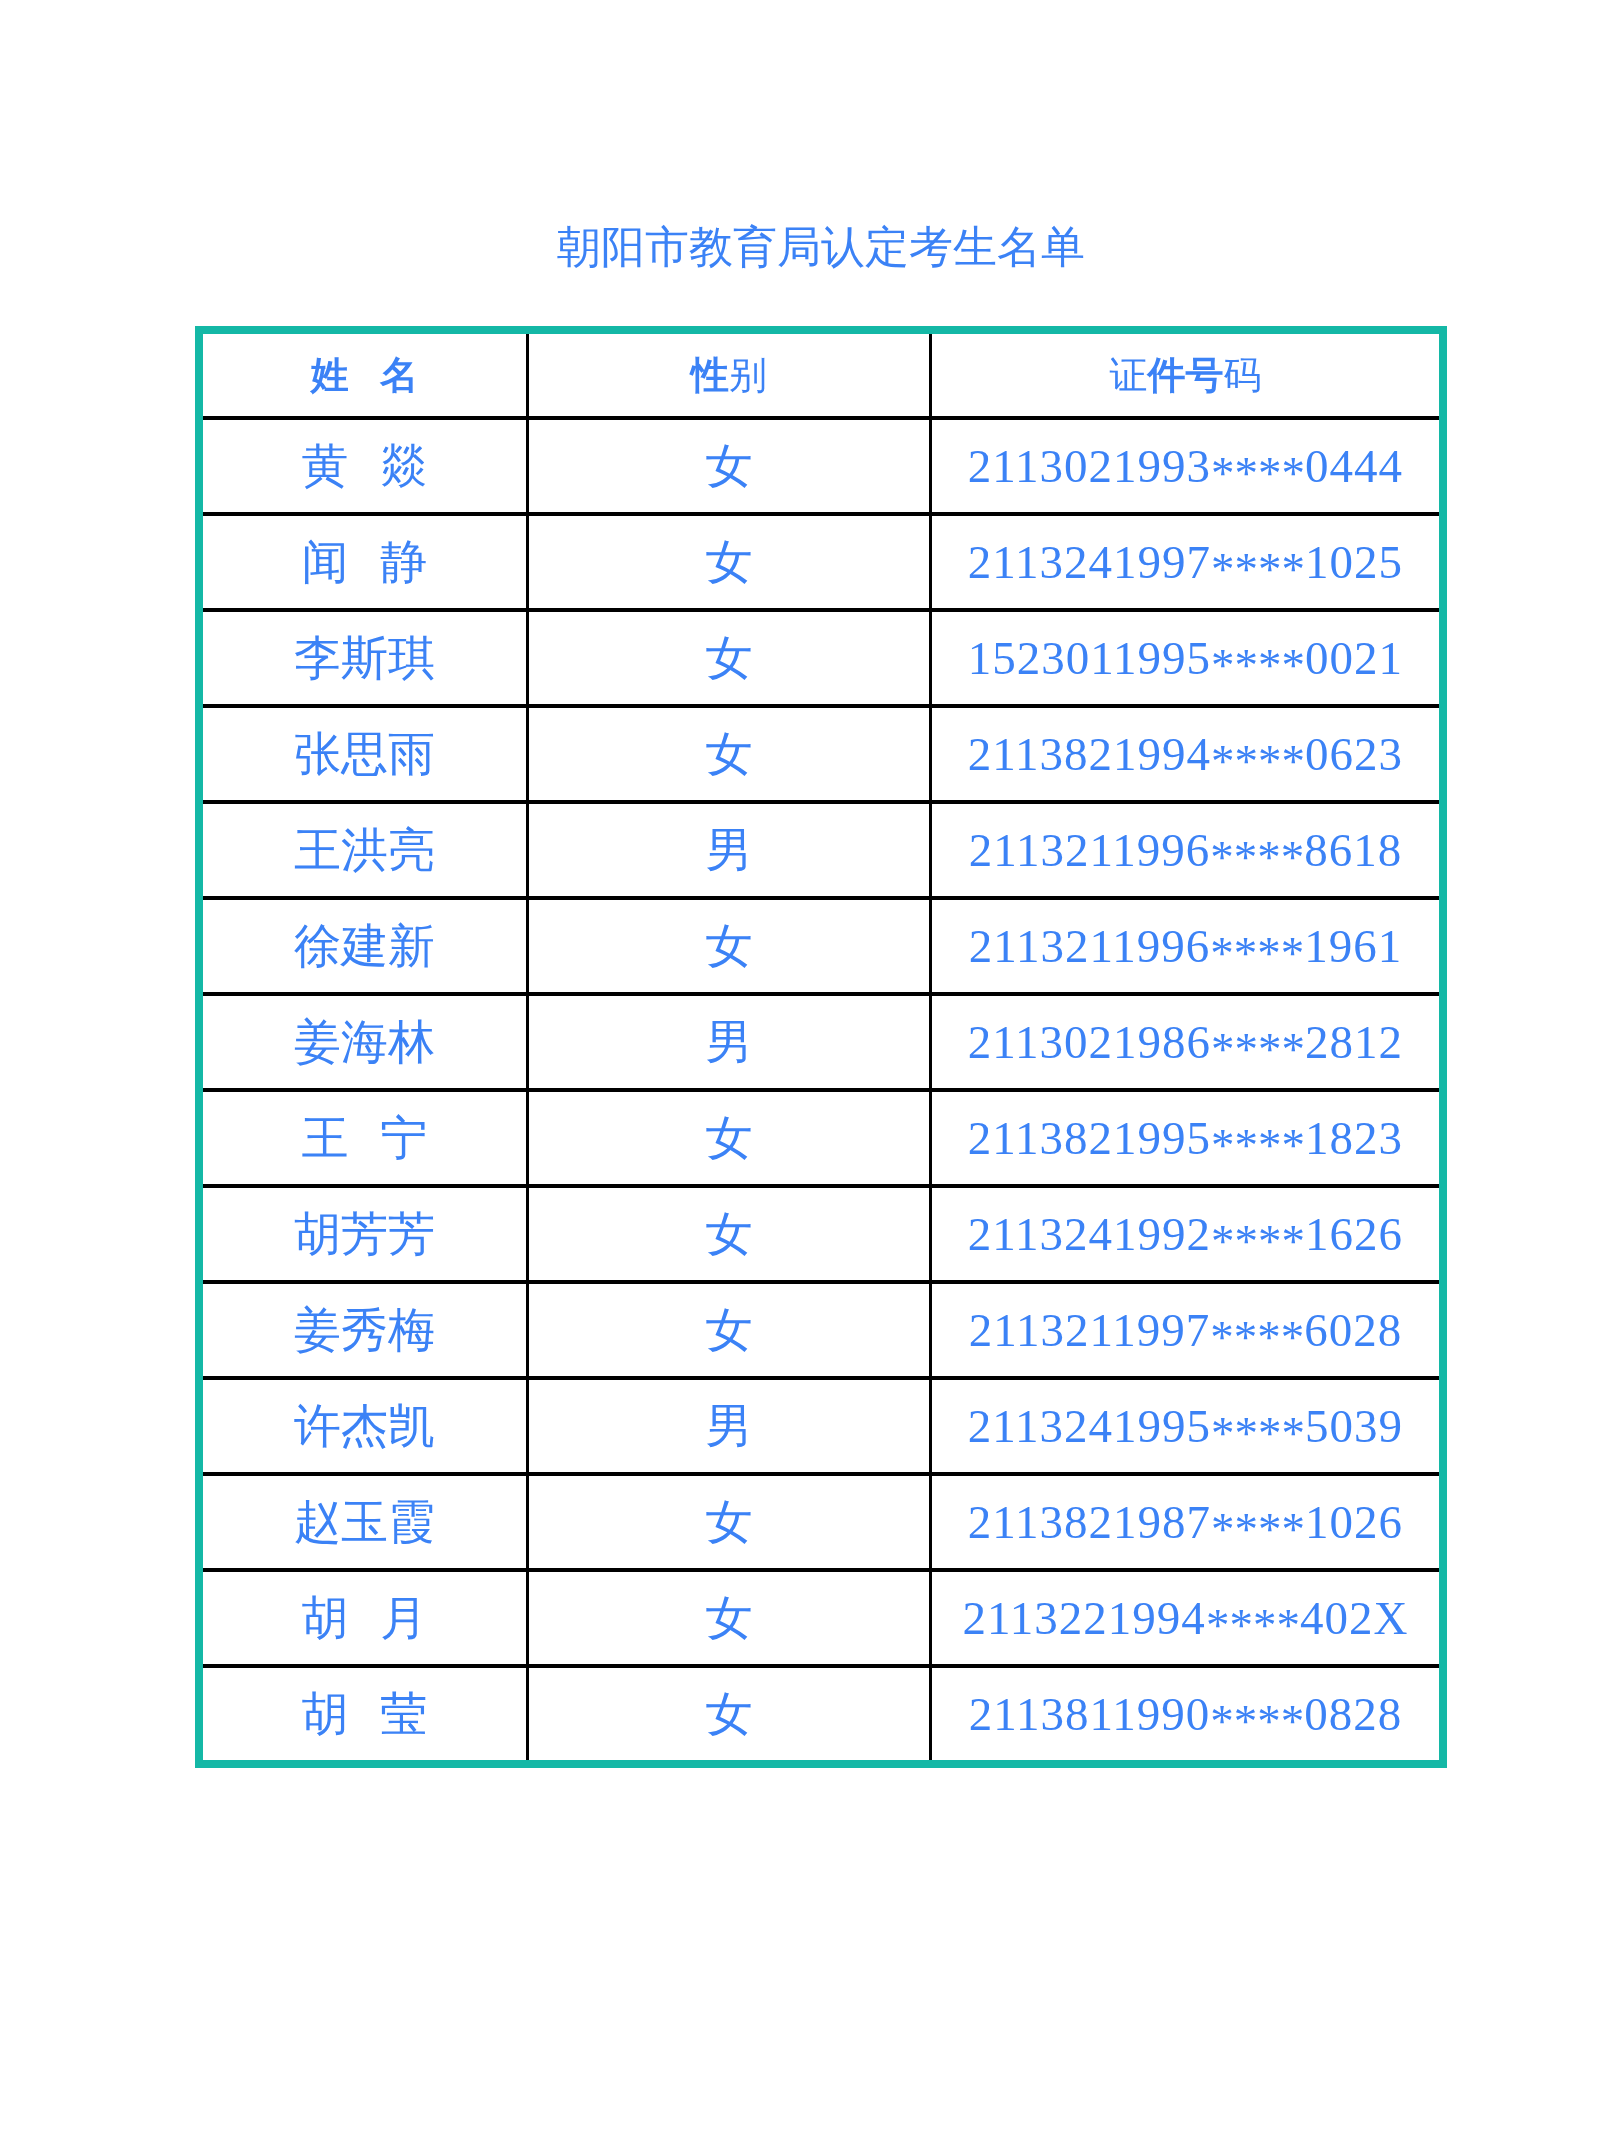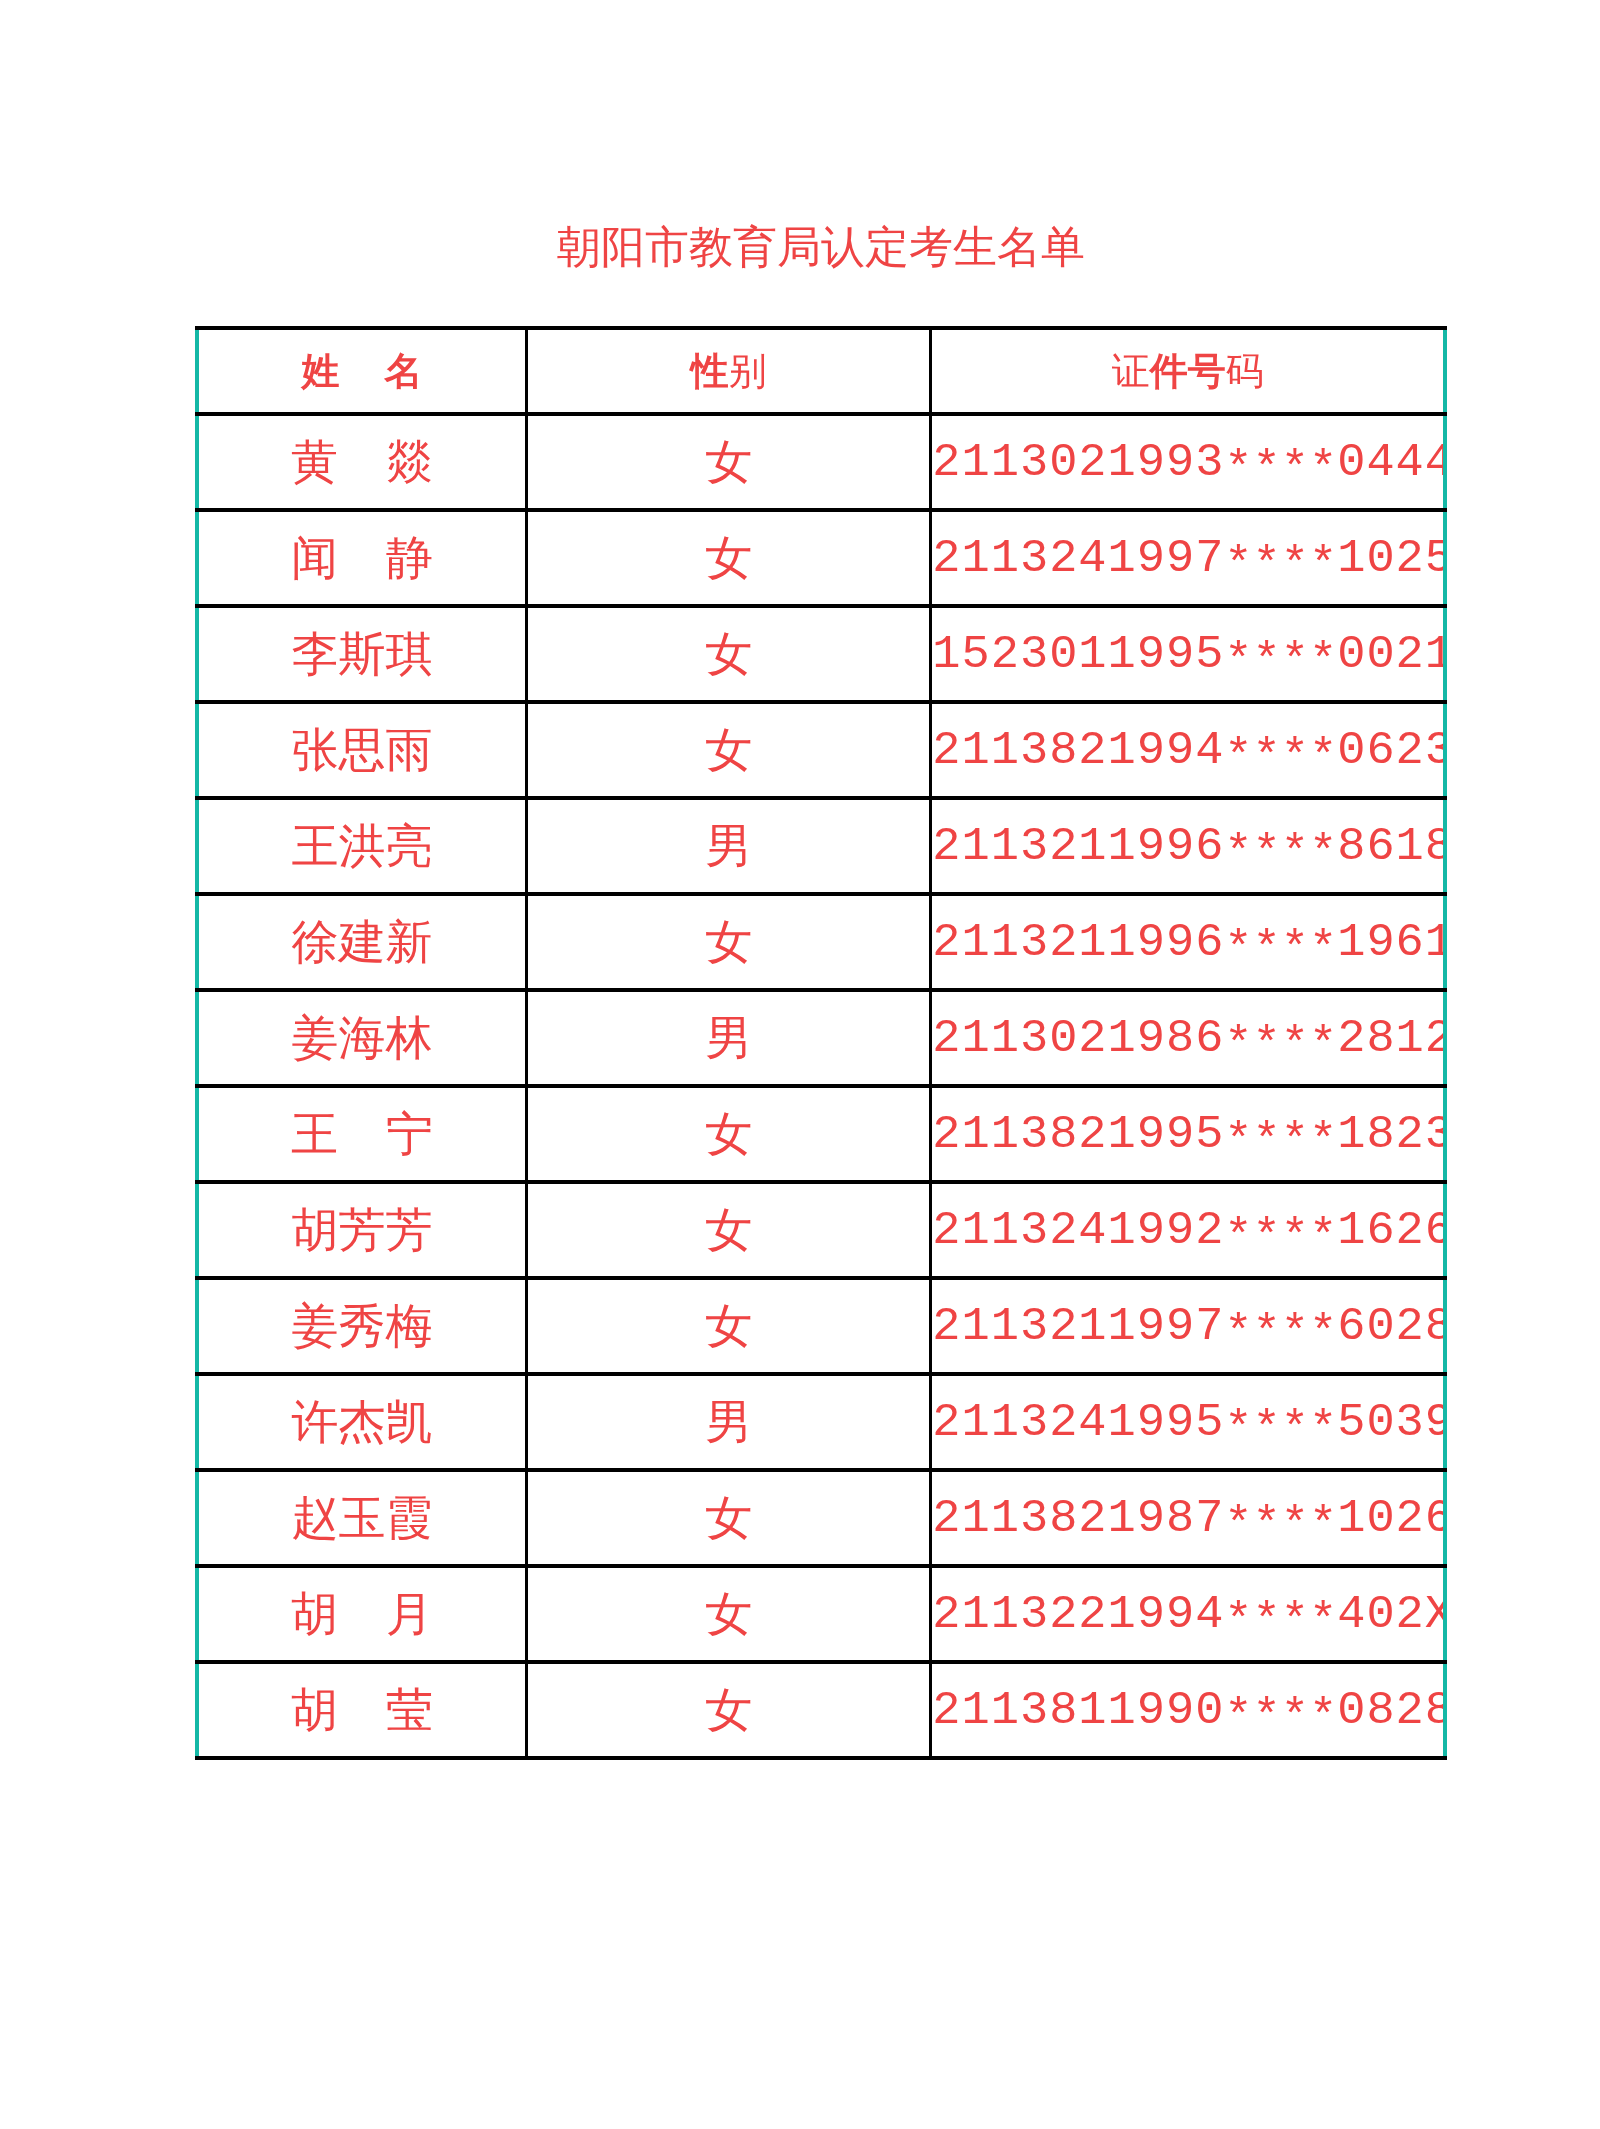--- a/index.html
+++ b/index.html
@@ -5,22 +5,22 @@
   html, body {
     margin: 0;
     padding: 0;
     background: #ffffff;
   }
   .page {
     position: relative;
     width: 1600px;
     height: 2129px;
     background: #ffffff;
-    color: #ef4444;
-    font-family: Liberation Mono, monospace;
+    color: #3b82f6;
+    font-family: Liberation Serif, serif;
     overflow: hidden;
   }
   .doc-title {
     position: absolute;
     top: 218px;
     left: 195px;
     width: 1252px;
     margin: 0;
     text-align: center;
     font-size: 44px;
@@ -31,21 +31,21 @@
   .table-wrap {
     position: absolute;
     left: 195px;
     top: 326px;
     width: 1252px;
   }
   table.candidate-table {
     width: 100%;
     border-collapse: collapse;
     table-layout: fixed;
-    border: 4px solid #14b8a6;
+    border: 8px solid #14b8a6;
   }
   col.c-name   { width: 26.4%; }
   col.c-gender { width: 32.4%; }
   col.c-id     { width: 41.2%; }
   .candidate-table th,
   .candidate-table td {
     border: 3px solid #000000;
     border-top-width: 4px;
     border-bottom-width: 4px;
     text-align: center;

